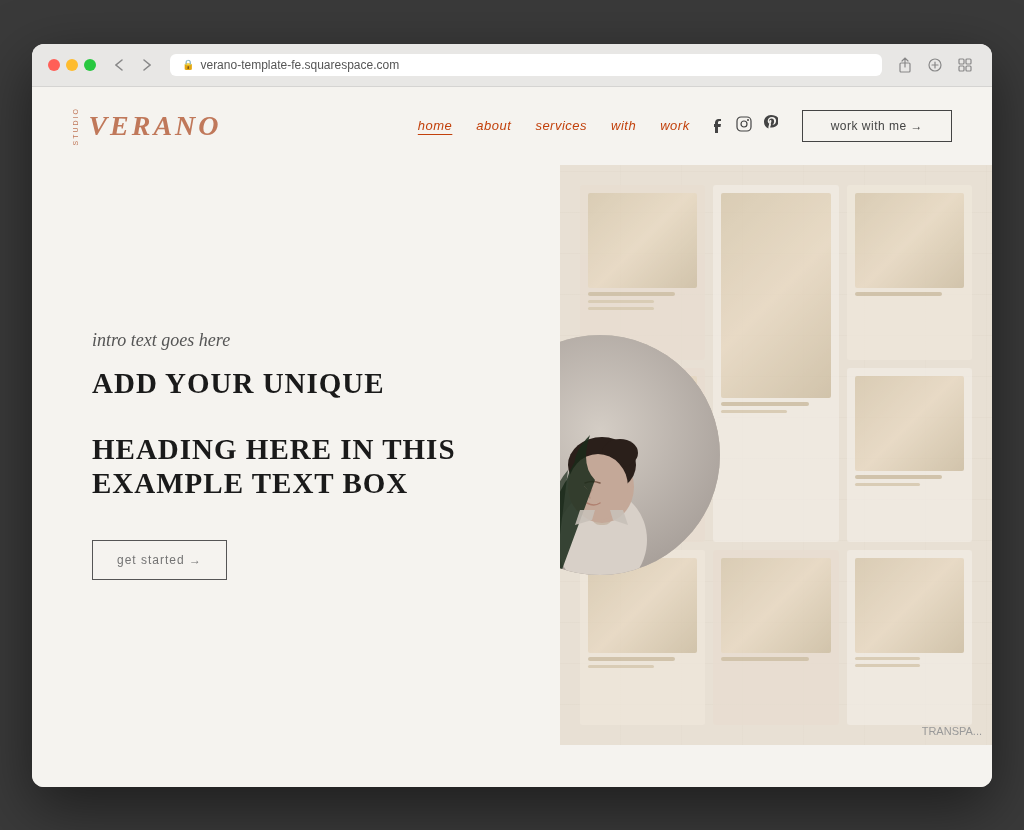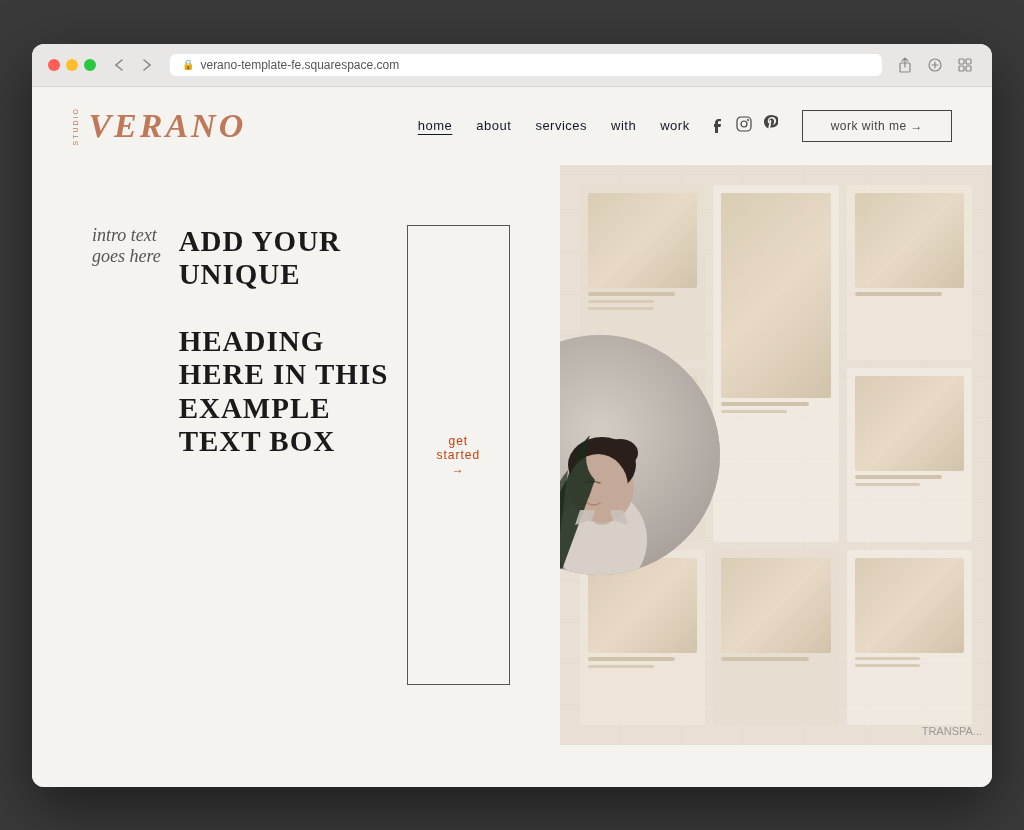--- a/index.html
+++ b/index.html
@@ -122,41 +122,42 @@
       color: #c0785a;
       text-transform: uppercase;
       letter-spacing: 2px;
       writing-mode: vertical-rl;
       transform: rotate(180deg);
       line-height: 1.2;
       font-family: -apple-system, sans-serif;
     }
 
     .logo-main {
-      font-size: 34px;
+      font-size: 28px;
       font-weight: 700;
       color: #c0785a;
       letter-spacing: 3px;
       font-family: Georgia, serif;
       font-style: italic;
     }
 
     .site-nav {
       display: flex;
       align-items: center;
       gap: 24px;
     }
 
     .nav-link {
       font-size: 13px;
-      color: #0f172a;
+      color: #c2410c;
       text-decoration: none;
       font-family: -apple-system, sans-serif;
       letter-spacing: 0.5px;
       cursor: pointer;
+      font-style: italic;
     }
 
     .nav-link.active {
       text-decoration: underline;
       text-underline-offset: 4px;
     }
 
     .social-icons {
       display: flex;
       gap: 12px;
@@ -186,21 +187,21 @@
       position: relative;
       min-height: 580px;
       overflow: hidden;
     }
 
     .hero-left {
       flex: 0 0 55%;
       padding: 60px 50px 60px 60px;
       background: #f5f3ef;
       display: flex;
-      flex-direction: row;
+      flex-direction: column;
       justify-content: center;
       position: relative;
       z-index: 2;
     }
 
     .hero-right {
       flex: 0 0 45%;
       position: relative;
       overflow: hidden;
     }
@@ -325,21 +326,21 @@
       text-transform: uppercase;
       letter-spacing: 1px;
       margin-bottom: 40px;
     }
 
     .get-started-btn {
       display: inline-block;
       border: 1.5px solid #555;
       padding: 12px 24px;
       font-size: 12px;
-      color: #c2410c;
+      color: #737373;
       background: transparent;
       cursor: pointer;
       font-family: -apple-system, sans-serif;
       letter-spacing: 1px;
       width: fit-content;
     }
 
     
     .transparen-text {
       position: absolute;

